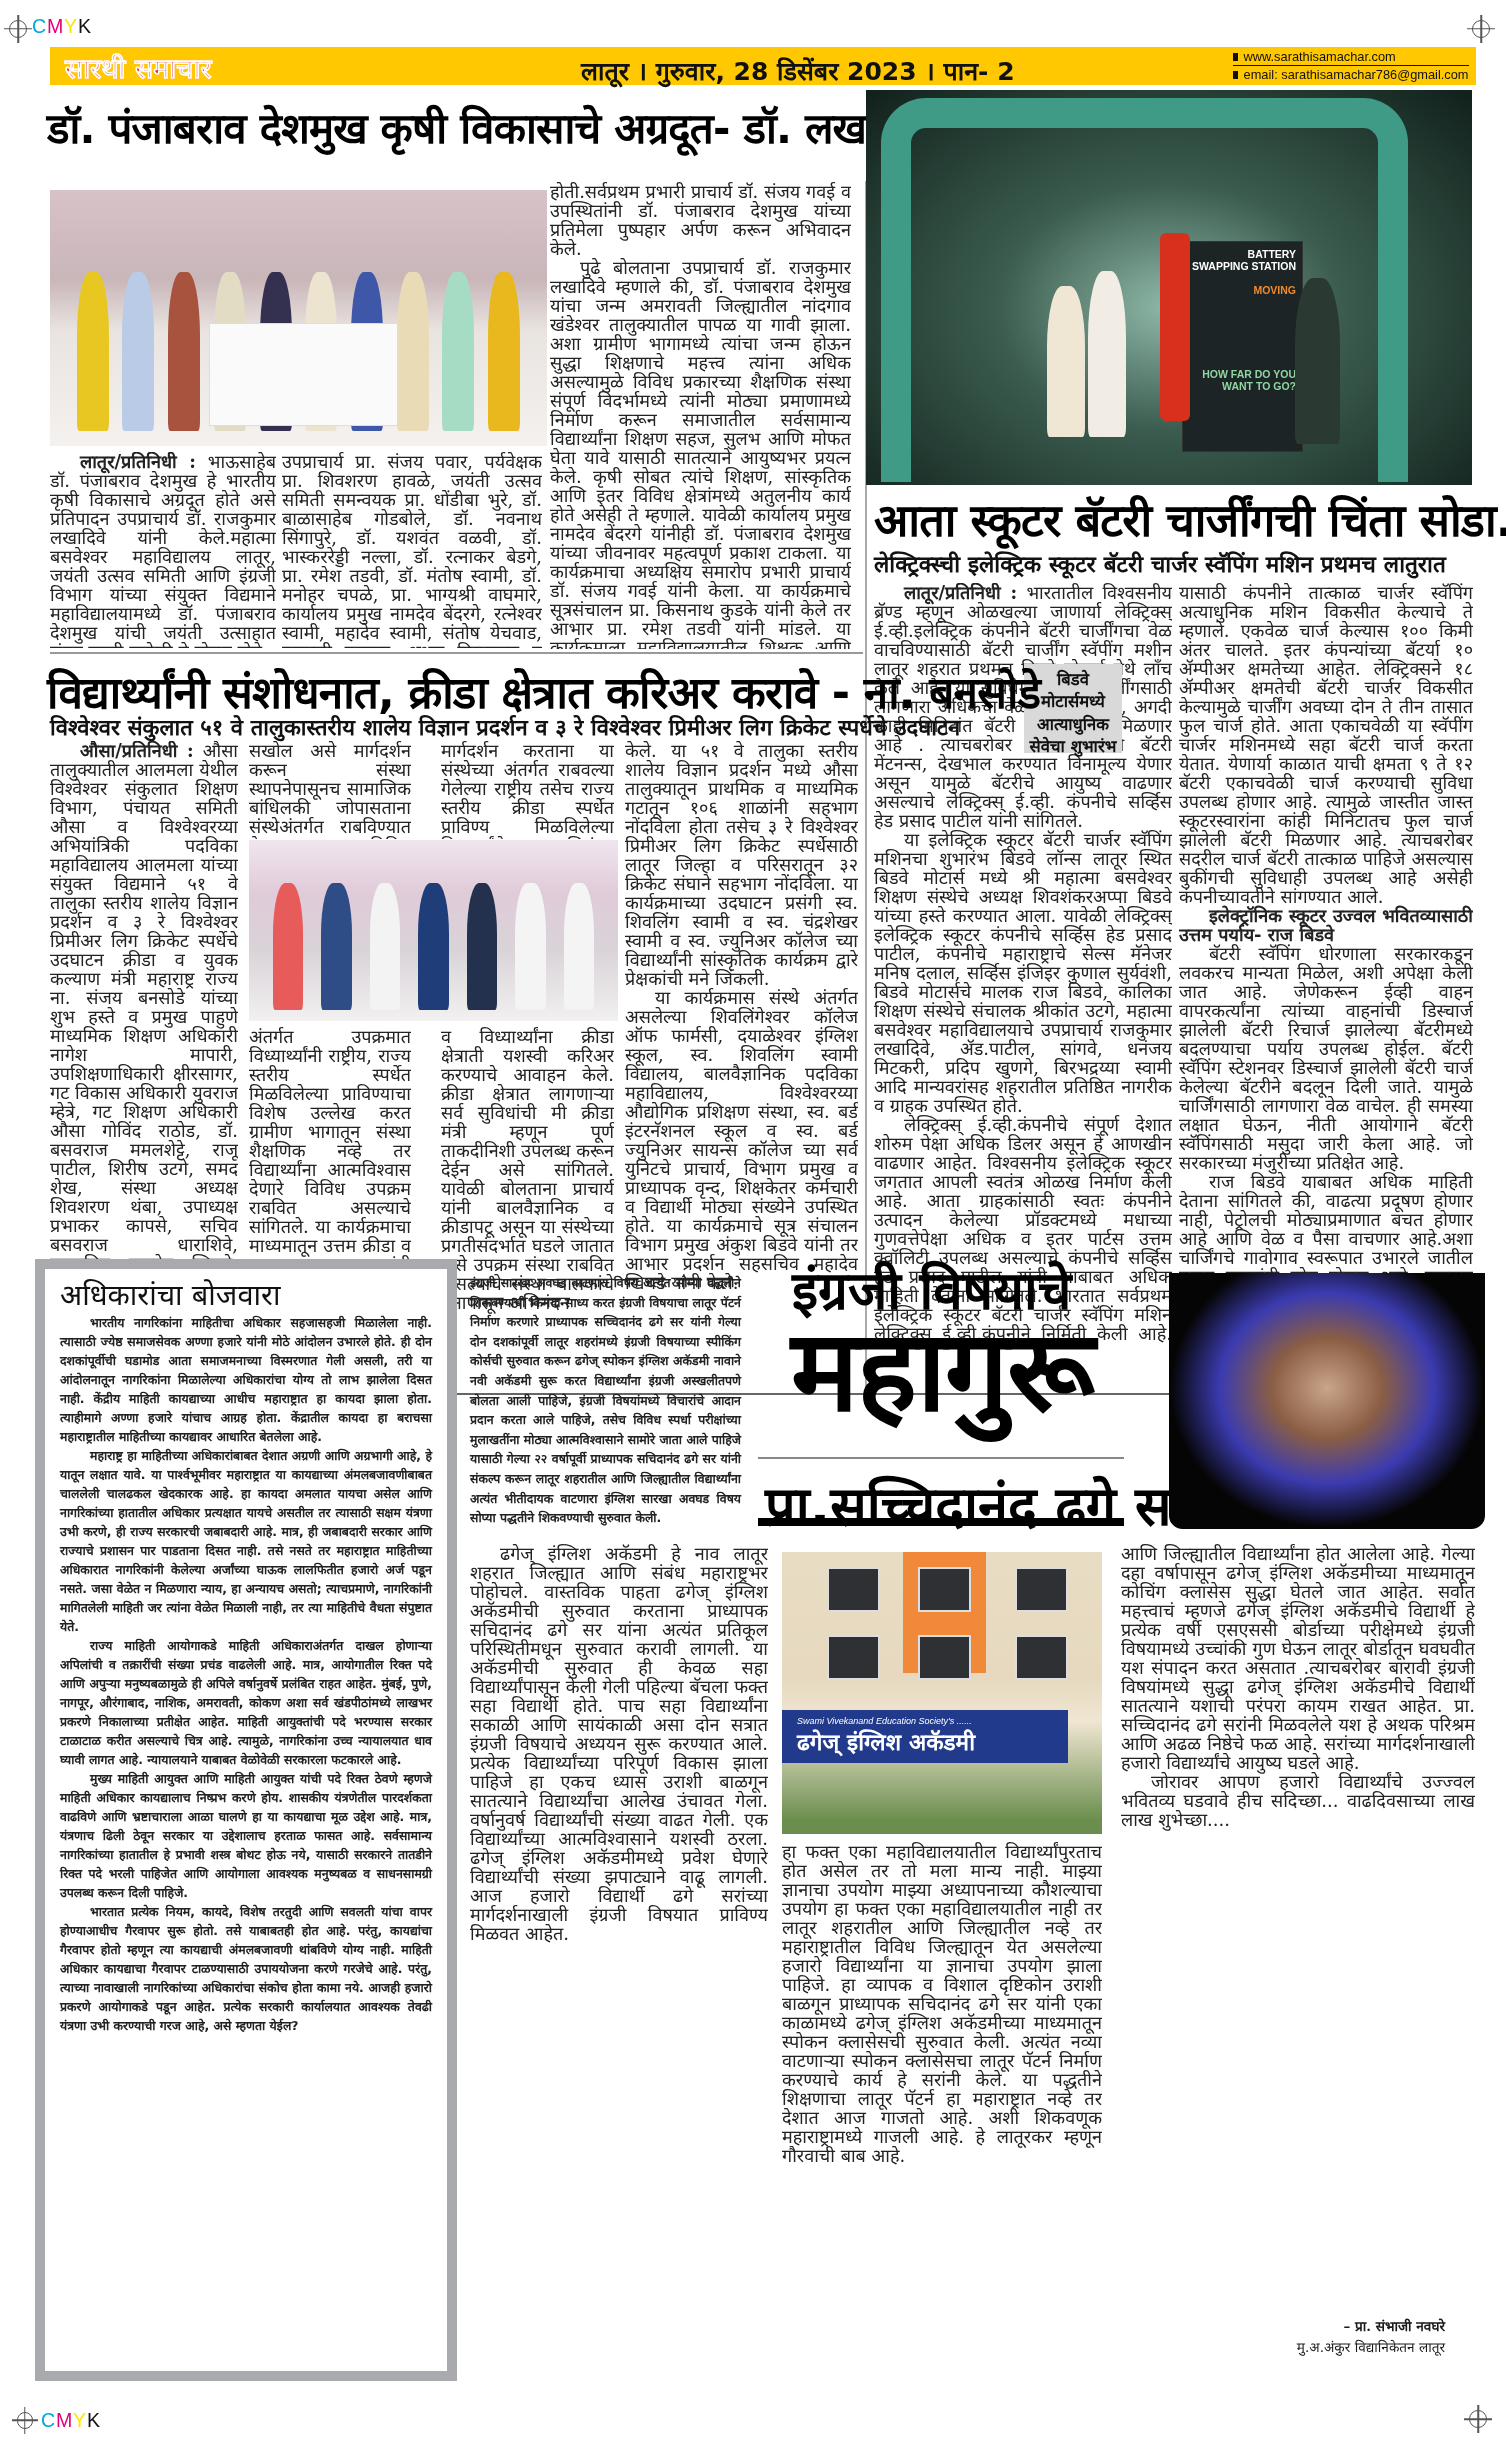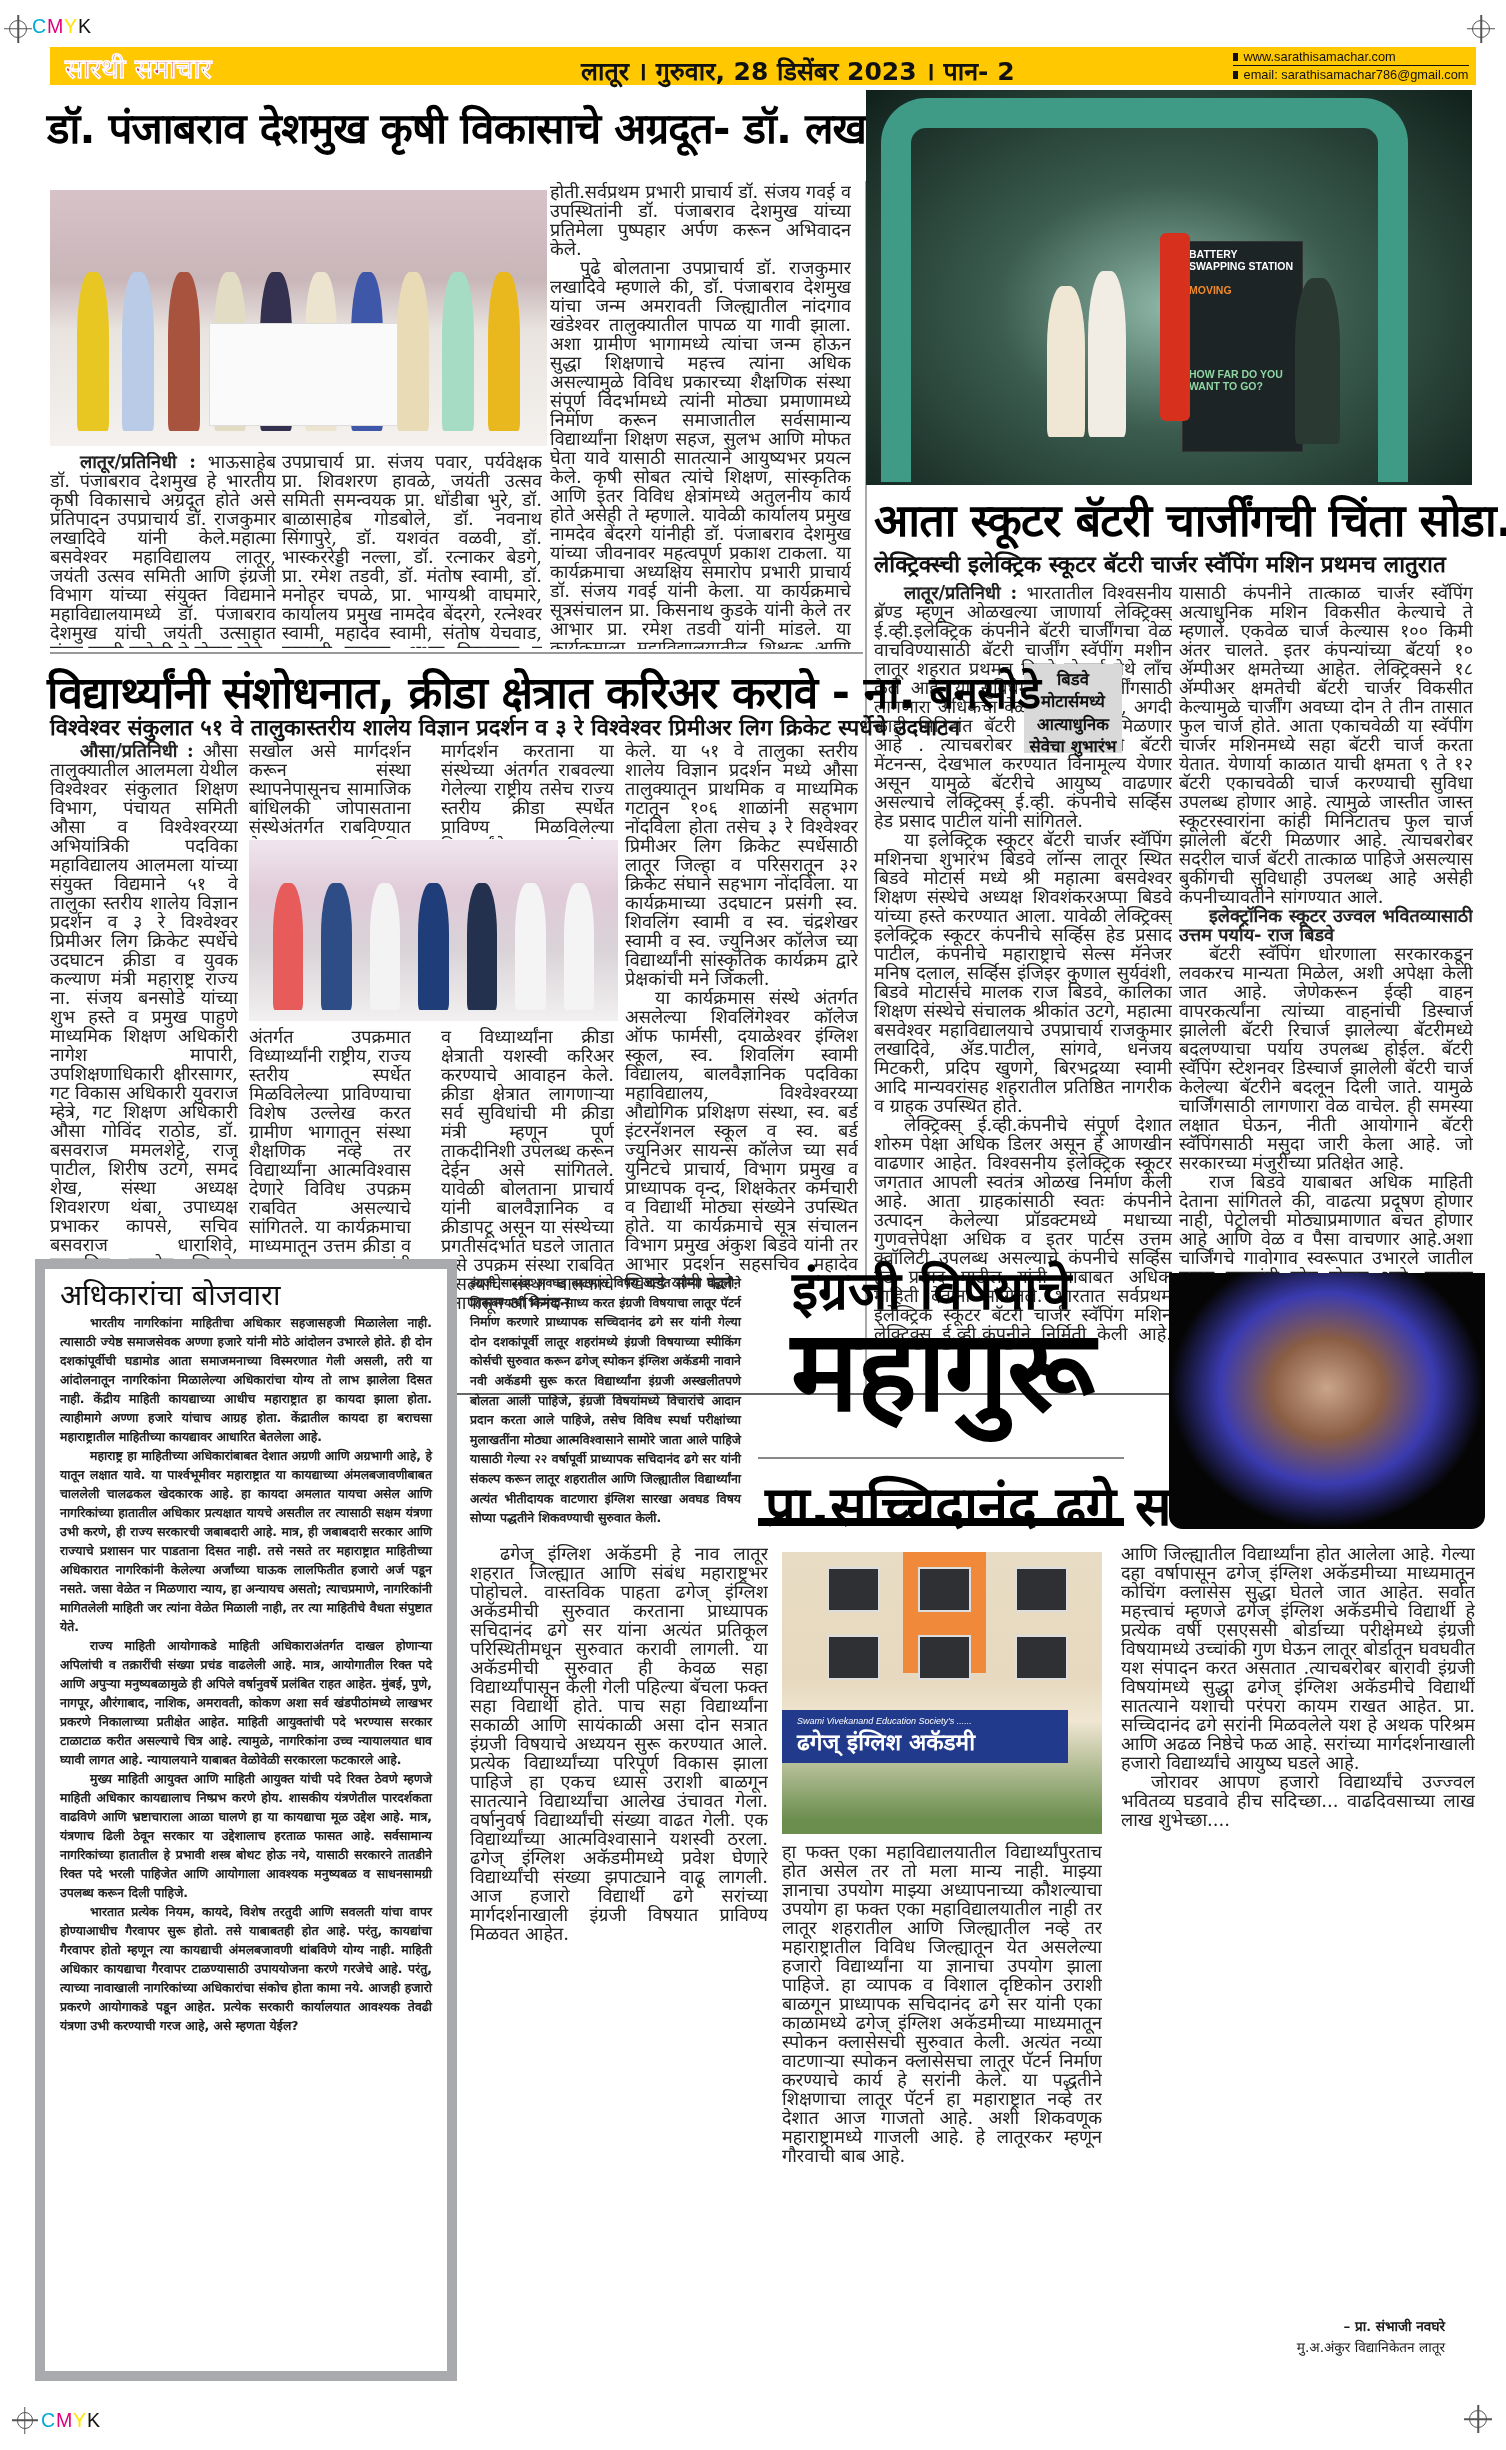--- a/index.html
+++ b/index.html
@@ -100,21 +100,21 @@
 <div class="abs col" style="left:282px;top:452px;width:260px;height:196px;">
   <p style="text-indent:0">उपप्राचार्य प्रा. संजय पवार, पर्यवेक्षक प्रा. शिवशरण हावळे, जयंती उत्सव समिती समन्वयक प्रा. धोंडीबा भुरे, डॉ. बाळासाहेब गोडबोले, डॉ. नवनाथ सिंगापुरे, डॉ. यशवंत वळवी, डॉ. भास्कररेड्डी नल्ला, डॉ. रत्नाकर बेडगे, प्रा. रमेश तडवी, डॉ. मंतोष स्वामी, डॉ. मनोहर चपळे, प्रा. भाग्यश्री वाघमारे, कार्यालय प्रमुख नामदेव बेंदरगे, रत्नेश्वर स्वामी, महादेव स्वामी, संतोष येचवाड, बालाजी डावकर, शुभम बिराजदार व भीमाशंकर सुगरे यांची उपस्थिती</p>
 </div>
 <div class="abs col" style="left:550px;top:182px;width:301px;height:467px;">
   <p style="text-indent:0">होती.सर्वप्रथम प्रभारी प्राचार्य डॉ. संजय गवई व उपस्थितांनी डॉ. पंजाबराव देशमुख यांच्या प्रतिमेला पुष्पहार अर्पण करून अभिवादन केले.</p>
   <p>पुढे बोलताना उपप्राचार्य डॉ. राजकुमार लखादिवे म्हणाले की, डॉ. पंजाबराव देशमुख यांचा जन्म अमरावती जिल्ह्यातील नांदगाव खंडेश्वर तालुक्यातील पापळ या गावी झाला. अशा ग्रामीण भागामध्ये त्यांचा जन्म होऊन सुद्धा शिक्षणाचे महत्त्व त्यांना अधिक असल्यामुळे विविध प्रकारच्या शैक्षणिक संस्था संपूर्ण विदर्भामध्ये त्यांनी मोठ्या प्रमाणामध्ये निर्माण करून समाजातील सर्वसामान्य विद्यार्थ्यांना शिक्षण सहज, सुलभ आणि मोफत घेता यावे यासाठी सातत्याने आयुष्यभर प्रयत्न केले. कृषी सोबत त्यांचे शिक्षण, सांस्कृतिक आणि इतर विविध क्षेत्रांमध्ये अतुलनीय कार्य होते असेही ते म्हणाले. यावेळी कार्यालय प्रमुख नामदेव बेंदरगे यांनीही डॉ. पंजाबराव देशमुख यांच्या जीवनावर महत्वपूर्ण प्रकाश टाकला.  या कार्यक्रमाचा अध्यक्षिय समारोप प्रभारी प्राचार्य डॉ. संजय गवई यांनी केला. या कार्यक्रमाचे सूत्रसंचालन प्रा. किसनाथ कुडके यांनी केले तर आभार प्रा. रमेश तडवी यांनी मांडले. या कार्यक्रमाला महाविद्यालयातील शिक्षक आणि शिक्षकेतर कर्मचारी उपस्थित होते.</p>
 </div>
 <div class="abs rule-h" style="left:50px;top:652px;width:813px;"></div>
 <div class="abs rule-v" style="left:865px;top:181px;height:1213px;"></div>
 
-<div class="abs photo ph-ev" style="left:866px;top:90px;width:606px;height:395px;">
+<div class="abs photo ph-ev" style="left:866px;top:90px;width:606px;height:395px;text-align:right;">
   <div class="balloon-arch" style="left:15px;top:7.5px;width:527px;height:384px;border-color:#3f9a86;"></div>
   <div class="station" style="left:316px;top:151px;width:121px;height:211px;">
     <span>BATTERY SWAPPING STATION</span><br><br>
     <span style="color:#f08a2c">MOVING</span><br><br><br><br><br><br><br>
     <span style="color:#8fd6a3">HOW FAR DO YOU WANT TO GO?</span>
   </div>
   <div style="position:absolute;left:294px;top:143px;width:30px;height:188px;background:#d7301c;border-radius:6px;"></div>
   <div class="person" style="position:absolute;left:181px;top:196px;width:38px;height:151px;background:#efe7d4;"></div>
   <div class="person" style="position:absolute;left:222px;top:181px;width:38px;height:166px;background:#f1ece4;"></div>
   <div class="person" style="position:absolute;left:429px;top:188px;width:45px;height:166px;background:#2a3a32;"></div>

